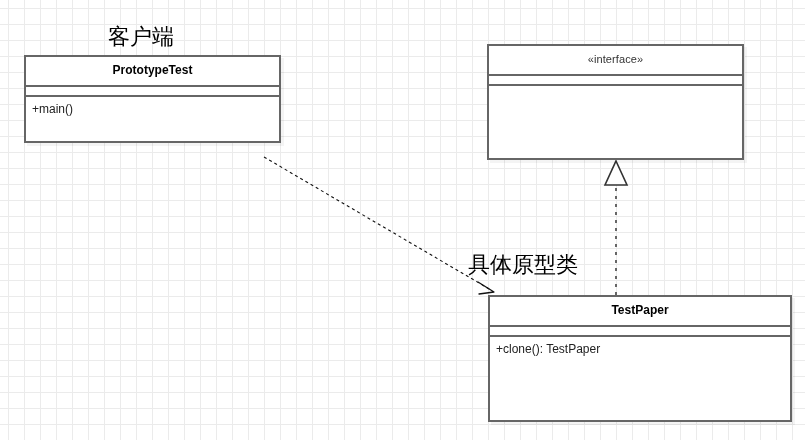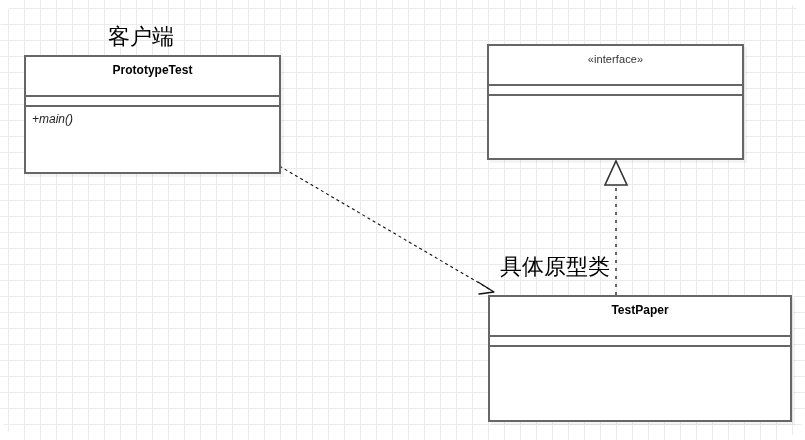--- a/index.html
+++ b/index.html
@@ -16,21 +16,20 @@
   #canvas {
     position: relative;
     width: 805px;
     height: 440px;
     background-color: #ffffff;
     background-image:
       linear-gradient(to right, #ebebeb 1px, transparent 1px),
       linear-gradient(to bottom, #ebebeb 1px, transparent 1px);
     background-size: 16px 16px;
     background-position: 8px 8px;
-    border-radius: 29px;
   }
   #edges {
     position: absolute;
     left: 0;
     top: 0;
     width: 805px;
     height: 440px;
     pointer-events: none;
   }
 
@@ -41,21 +40,21 @@
     border: 2px solid #666666;
     box-sizing: border-box;
     box-shadow: 3px 3px 0 rgba(0,0,0,0.045);
   }
   .uml-header {
     text-align: center;
     color: #000000;
     font-weight: bold;
     font-size: 12px;
     line-height: 15px;
-    padding: 6px 4px 17px 4px;
+    padding: 6px 4px 7px 4px;
     box-sizing: border-box;
   }
   .uml-header .stereotype {
     display: block;
     font-weight: normal;
     font-size: 11px;
     color: #333333;
     letter-spacing: 0.1px;
   }
   .uml-header .classname {
@@ -71,29 +70,28 @@
   }
   .uml-ops {
     padding: 4px 6px 0 6px;
     font-size: 12px;
     color: #222222;
     line-height: 17px;
   }
   .uml-ops .op {
     display: block;
     white-space: nowrap;
-    font-style: italic;
   }
 
   
   #box-prototypetest {
     left: 24px;
     top: 55px;
     width: 257px;
-    height: 119px;
+    height: 88px;
   }
   #box-cloneable {
     left: 487px;
     top: 44px;
     width: 257px;
     height: 116px;
   }
   #box-testpaper {
     left: 488px;
     top: 295px;
@@ -112,22 +110,23 @@
   }
   #label-client {
     left: 108px;
     top: 26px;
   }
   #label-abstract-prototype {
     left: 557px;
     top: 16px;
   }
   #label-concrete-prototype {
-    left: 500px;
+    left: 468px;
     top: 256px;
+    font-family: Liberation Mono, monospace;
   }
 </style>
 </head>
 <body>
 
 <div id="canvas">
 
   <svg id="edges" viewBox="0 0 805 440" width="805" height="440">
 
     <g>
@@ -168,15 +167,18 @@
     <div class="uml-ops"></div>
   </div>
 
   <div class="uml-class" id="box-testpaper">
     <div class="uml-header">
       <span class="classname">TestPaper</span>
     </div>
     <div class="divider"></div>
     <div class="uml-attrs"></div>
     <div class="divider"></div>
+    <div class="uml-ops">
+      <span class="op">+clone(): TestPaper</span>
+    </div>
   </div>
 
 </div>
 
 </body></html>

